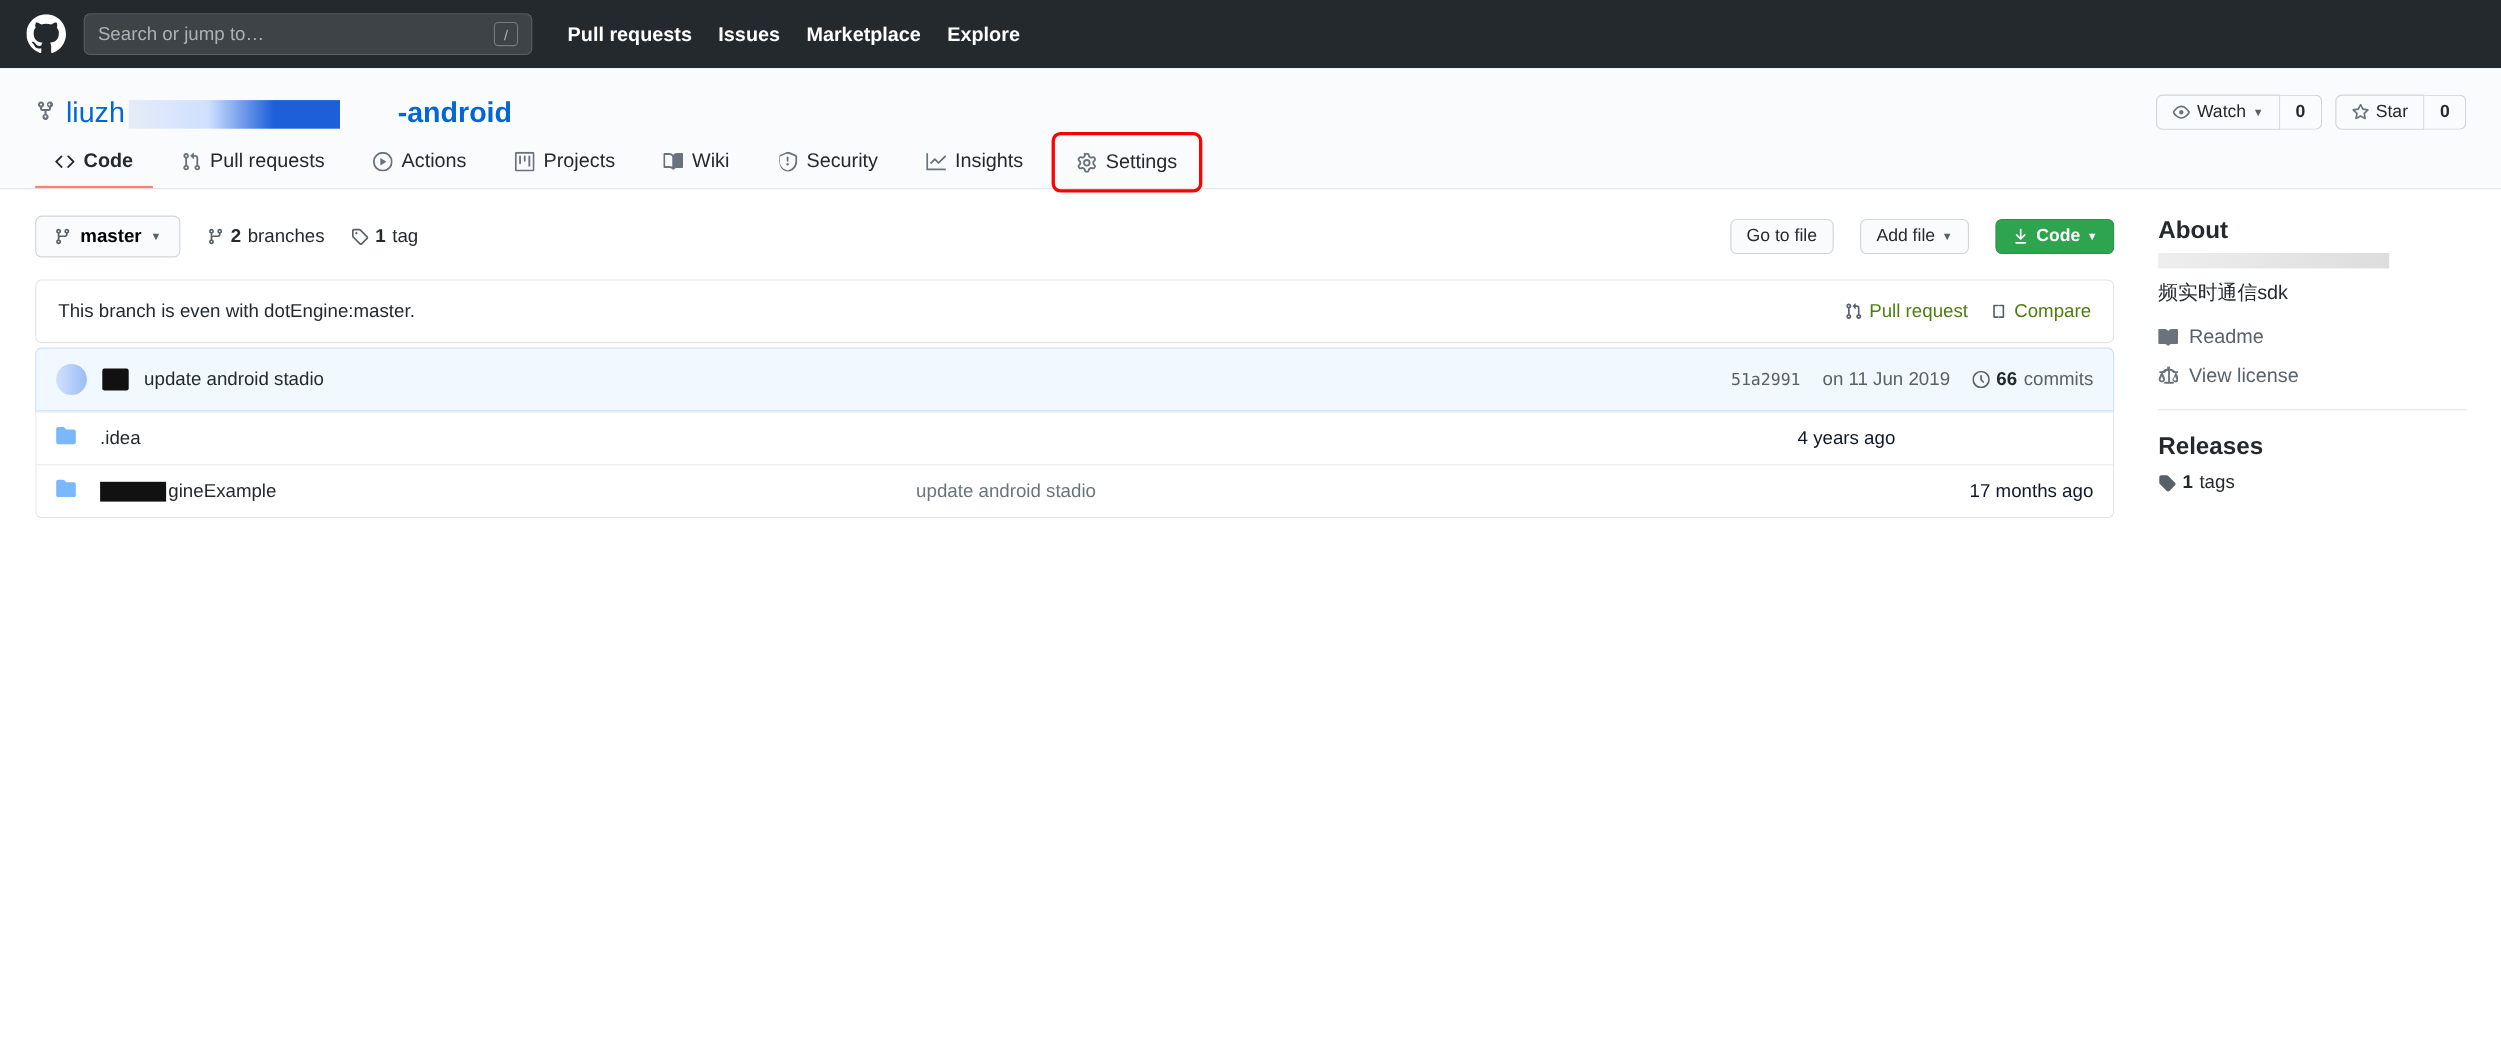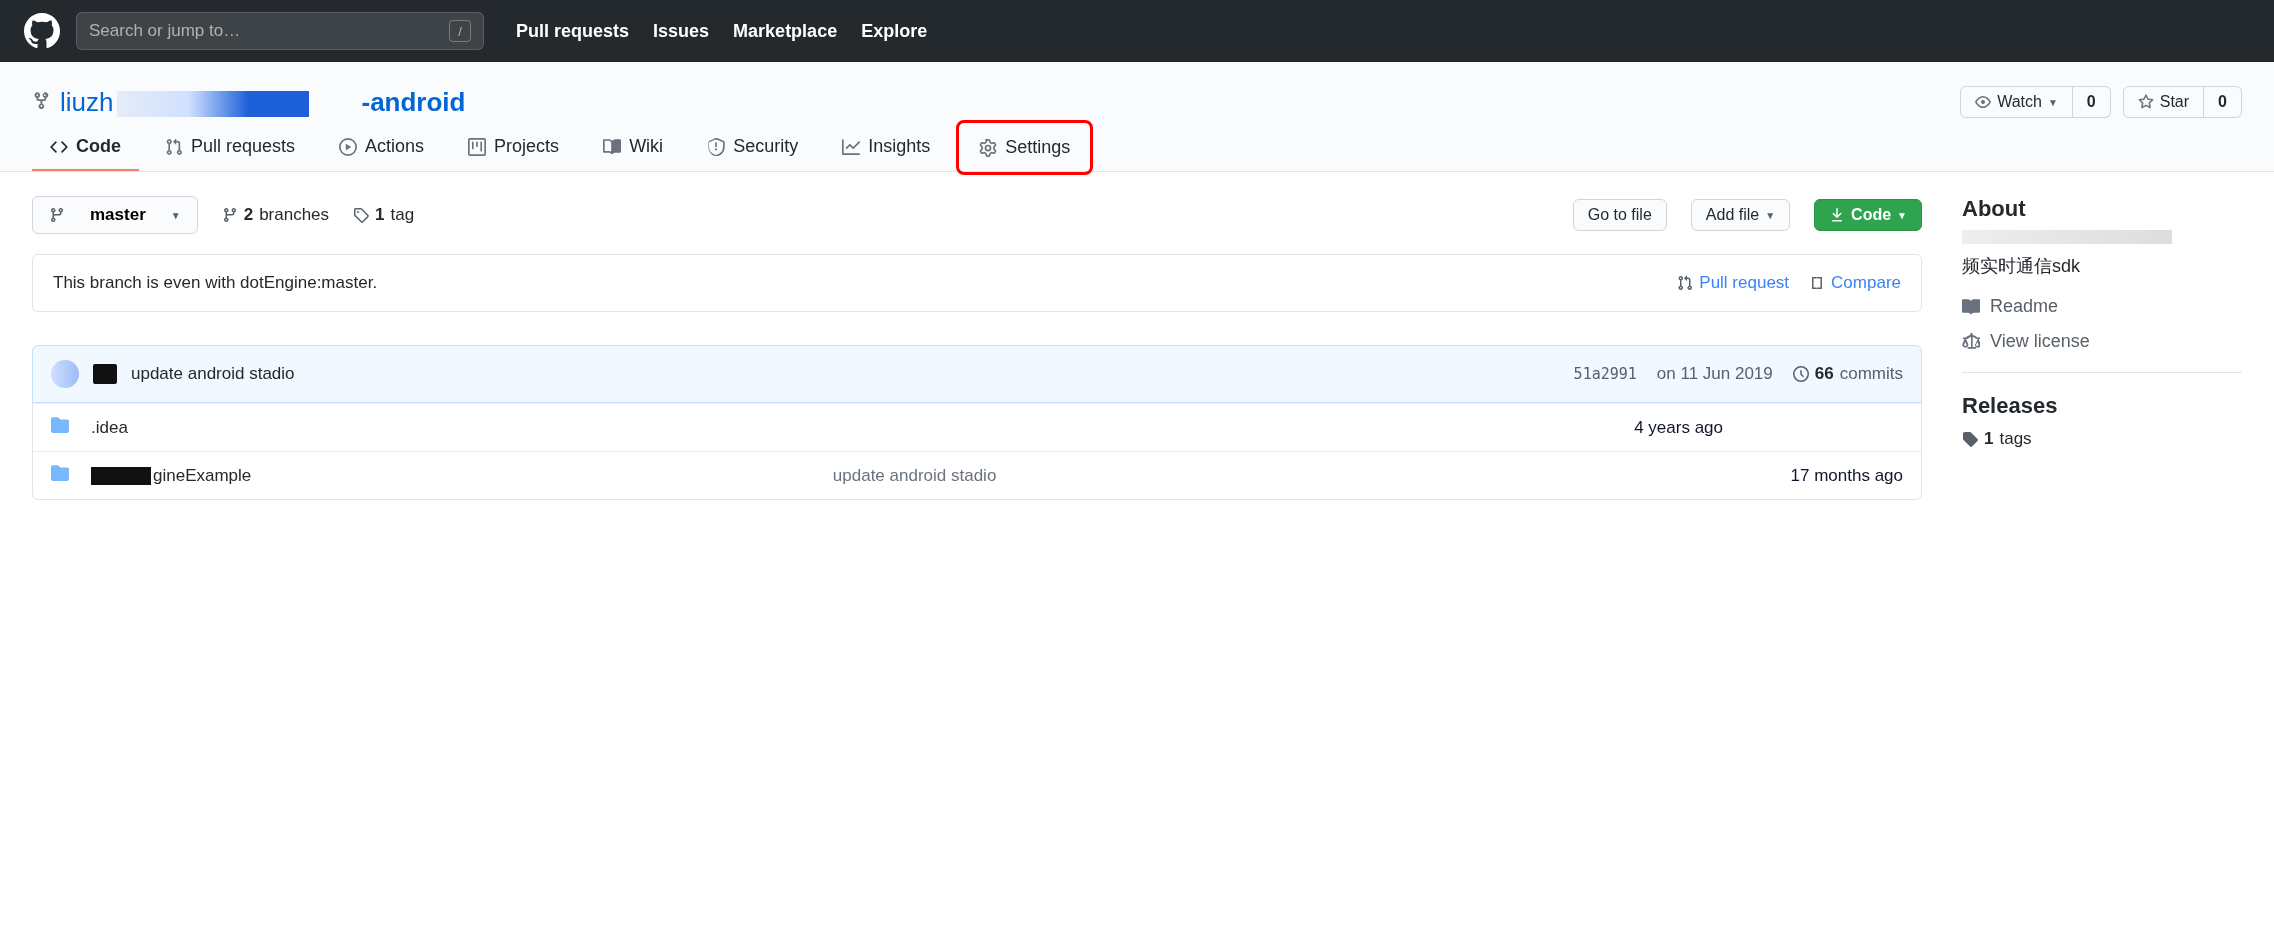--- a/index.html
+++ b/index.html
@@ -168,21 +168,21 @@
 }
 .branch-btn {
   background: #fafbfc;
   border: 1px solid #d1d5da;
   border-radius: 6px;
   padding: 8px 16px;
   font-size: 17px;
   font-weight: 600;
   display: inline-flex;
   align-items: center;
-  gap: 25px;
+  gap: 8px;
   cursor: pointer;
 }
 .meta-link {
   display: inline-flex;
   align-items: center;
   gap: 6px;
   font-size: 17px;
   color: #24292e;
 }
 .meta-link strong { font-weight: 600; }
@@ -194,23 +194,23 @@
   font-weight: 600;
 }
 
 .branch-status {
   border: 1px solid #e1e4e8;
   border-radius: 6px;
   padding: 18px 20px;
   display: flex;
   align-items: center;
   font-size: 17px;
-  margin-bottom: 33px;
-}
-.branch-status .actions { margin-left: auto; display: flex; gap: 20px; color: #3b82f6; }
+  margin-bottom: 4px;
+}
+.branch-status .actions { margin-left: auto; display: flex; gap: 20px; color: #4d7c0f; }
 .branch-status .actions span { display: inline-flex; align-items: center; gap: 6px; cursor: pointer; }
 
 .commit-box {
   border: 1px solid #c8e1ff;
   background: #f1f8ff;
   border-top-left-radius: 6px;
   border-top-right-radius: 6px;
   padding: 14px 18px;
   display: flex;
   align-items: center;

